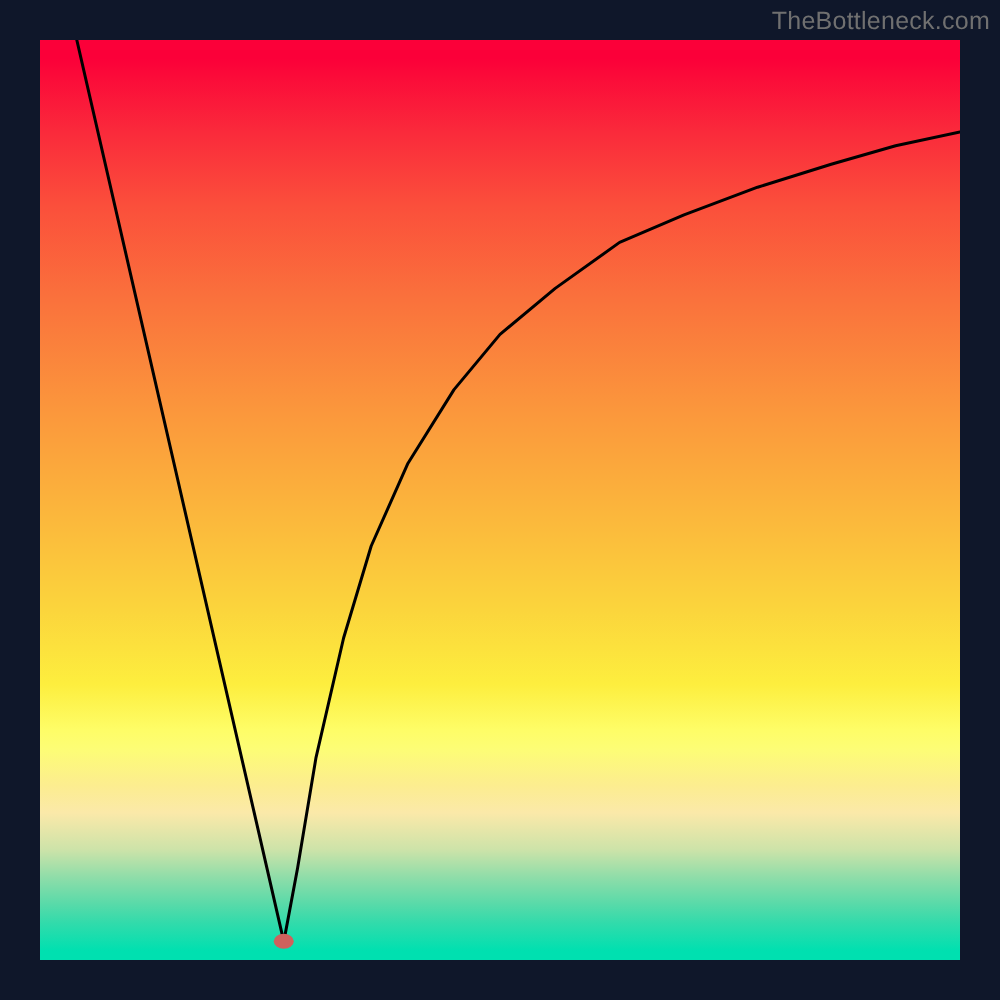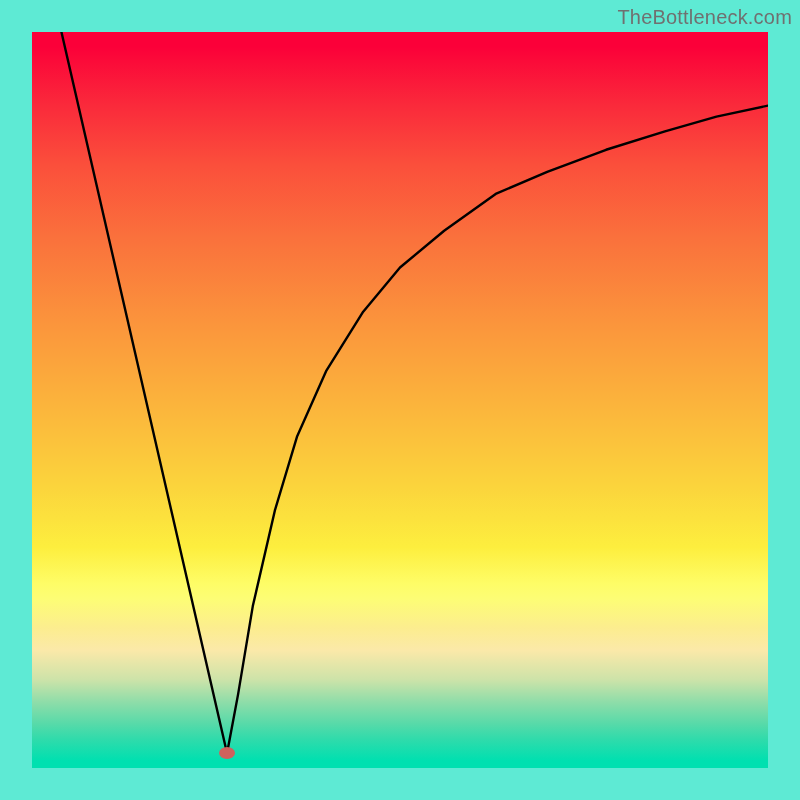--- a/index.html
+++ b/index.html
@@ -8,21 +8,21 @@
     width: 800px;
     height: 800px;
     overflow: hidden;
     background: #000;
     font-family: Arial, Helvetica, sans-serif;
   }
   .outer {
     position: relative;
     width: 800px;
     height: 800px;
-    background: #5eead4;
+    background: #0f172a;
   }
   .plot {
     position: absolute;
     left: 32px;
     top: 32px;
     width: 736px;
     height: 736px;
     
     background: linear-gradient(to bottom,
       #fb0039 0%,

